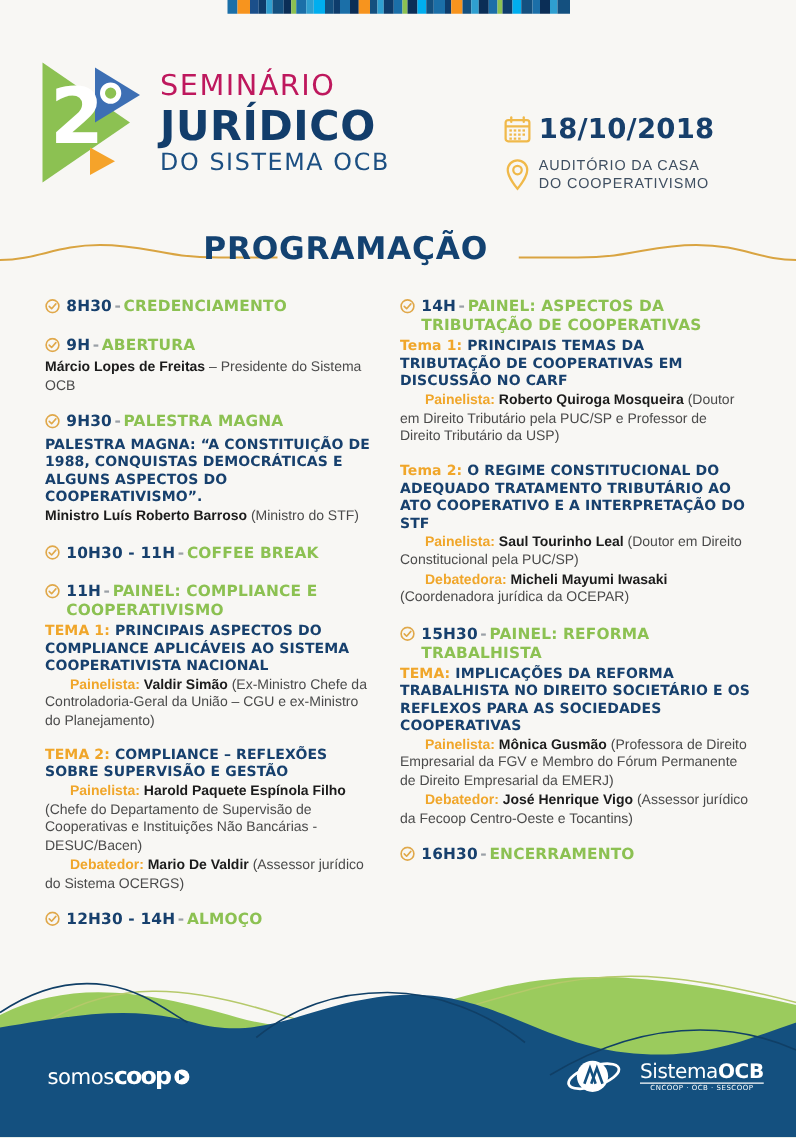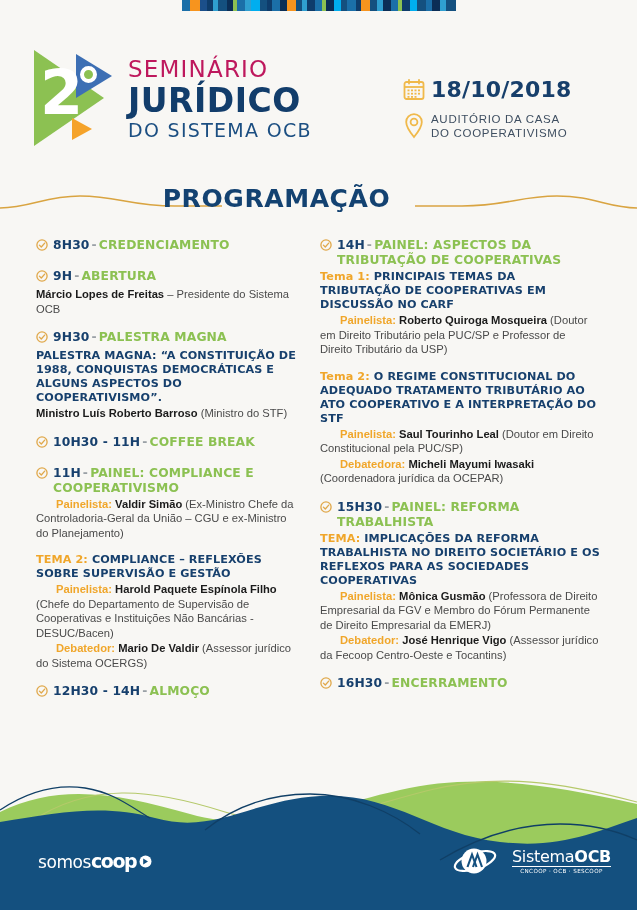--- a/index.html
+++ b/index.html
@@ -83,21 +83,21 @@
     color: #123d6b; line-height: 34px;
     font-family: "DejaVu Sans", sans-serif;
   }
   .lt3 {
     font-size: 19px; letter-spacing: 1.3px;
     color: #1c4f82; line-height: 24px;
     font-family: "DejaVu Sans", sans-serif;
   }
 
   .meta-block {
-    position: absolute; right: 40px; top: 38px;
+    position: absolute; right: 40px; top: 52px;
     width: 200px;
   }
   .meta-row { display: flex; align-items: flex-start; margin-bottom: 10px; }
   .meta-ico { width: 34px; flex: 0 0 34px; display: flex; justify-content: center; }
   .meta-date {
     font-size: 22px; font-weight: bold; color: #173f6b;
     font-family: "DejaVu Sans", sans-serif; letter-spacing: 0.2px;
     line-height: 24px;
   }
   .meta-loc {
@@ -347,20 +347,21 @@
           </div>
         </div>
         <div class="item">
           <div class="item-head">
             <span class="clock"><svg width="12" height="12" viewBox="0 0 12 12">
                 <circle cx="6" cy="6" r="5.1" fill="none" stroke="#e0a84a" stroke-width="1.3"></circle>
                 <path d="M3.4 6.1 L5.3 8 L8.7 4.1" fill="none" stroke="#e0a84a" stroke-width="1.3" stroke-linecap="round" stroke-linejoin="round"></path>
               </svg></span>
             <span><span class="time">11H</span><span class="dash">-</span><span class="panel">PAINEL: COMPLIANCE E COOPERATIVISMO</span></span>
           </div>
+          <div class="tema"><span class="lbl">TEMA 1:</span><span> PRINCIPAIS ASPECTOS DO COMPLIANCE APLICÁVEIS AO SISTEMA COOPERATIVISTA NACIONAL</span></div>
           <div class="person"><span class="role">Painelista:</span><span class="name"> Valdir Simão</span><span class="desc"> (Ex-Ministro Chefe da Controladoria-Geral da União – CGU e ex-Ministro do Planejamento)</span></div>
           <div class="gap-md"></div>
           <div class="tema"><span class="lbl">TEMA 2:</span><span> COMPLIANCE – REFLEXÕES SOBRE SUPERVISÃO E GESTÃO</span></div>
           <div class="person"><span class="role">Painelista:</span><span class="name"> Harold Paquete Espínola Filho</span><span class="desc"> (Chefe do Departamento de Supervisão de Cooperativas e Instituições Não Bancárias - DESUC/Bacen)</span></div>
           <div class="person"><span class="role">Debatedor:</span><span class="name"> Mario De Valdir</span><span class="desc"> (Assessor jurídico do Sistema OCERGS)</span></div>
         </div>
         <div class="item">
           <div class="item-head">
             <span class="clock"><svg width="12" height="12" viewBox="0 0 12 12">
                 <circle cx="6" cy="6" r="5.1" fill="none" stroke="#e0a84a" stroke-width="1.3"></circle>

